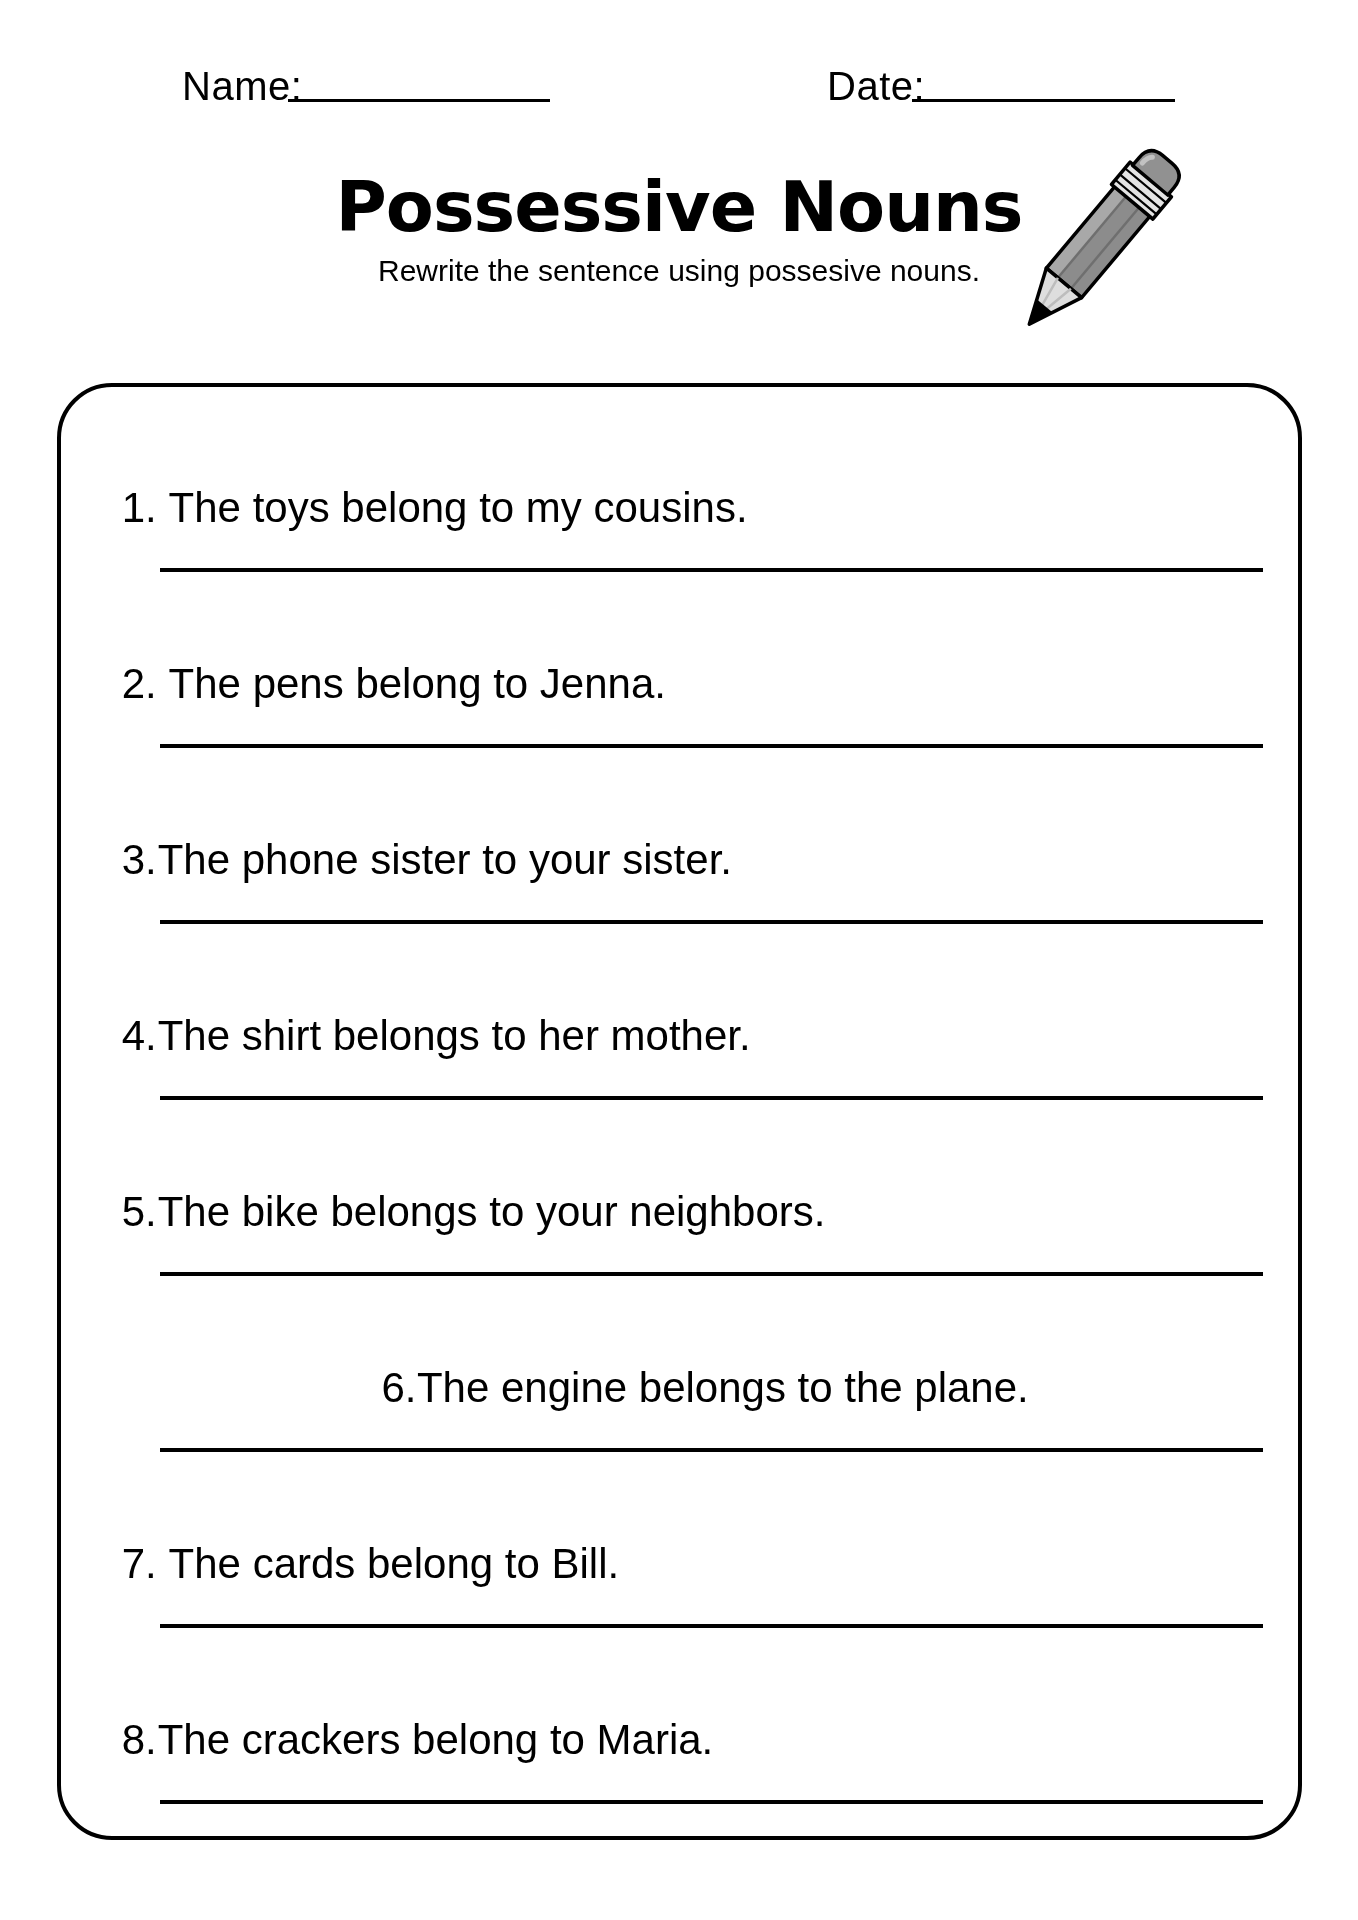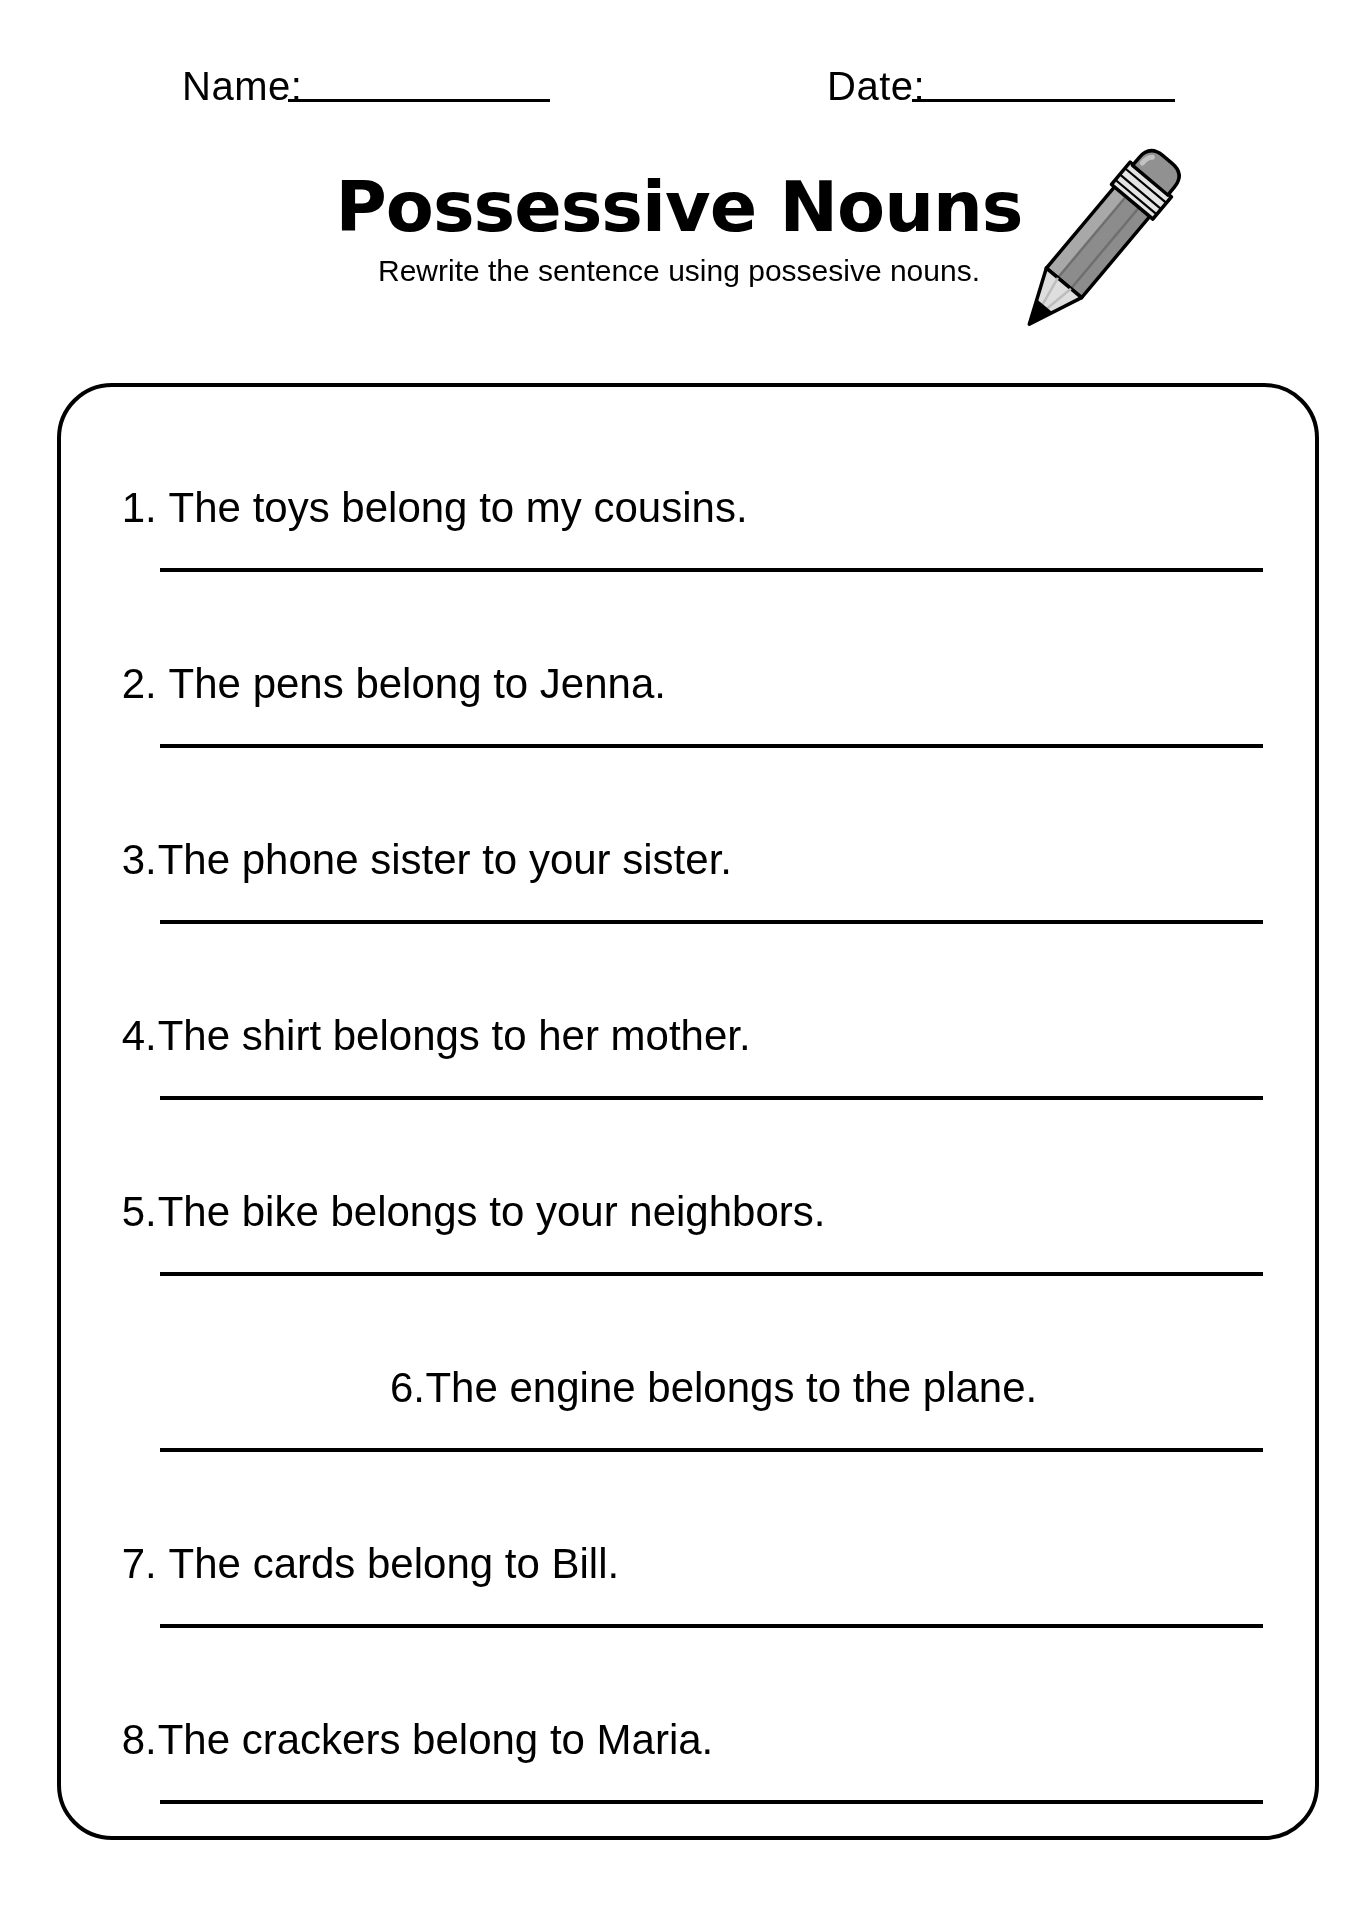--- a/index.html
+++ b/index.html
@@ -49,21 +49,20 @@
   .pc-wood { fill:var(--pencil_wood,#dedede); }
   .pc-wood-facet { stroke:#bdbdbd; stroke-width:2.5; }
   .pc-tip { fill:var(--pencil_tip,#000000); }
 
   
   #box {
     left:57px; top:383px;
     width:1237px; height:1449px;
     border:4px solid var(--ink,#000);
     border-radius:55px;
-    padding-left:17px;
   }
   .item {
     position:absolute;
     left:14px; right:10px; height:165px;
     font-size:42px;
     line-height:1.15;
     white-space:pre-wrap;
   }
   .item.i1 { top:49px;  }
   .item.i2 { top:225px; }

